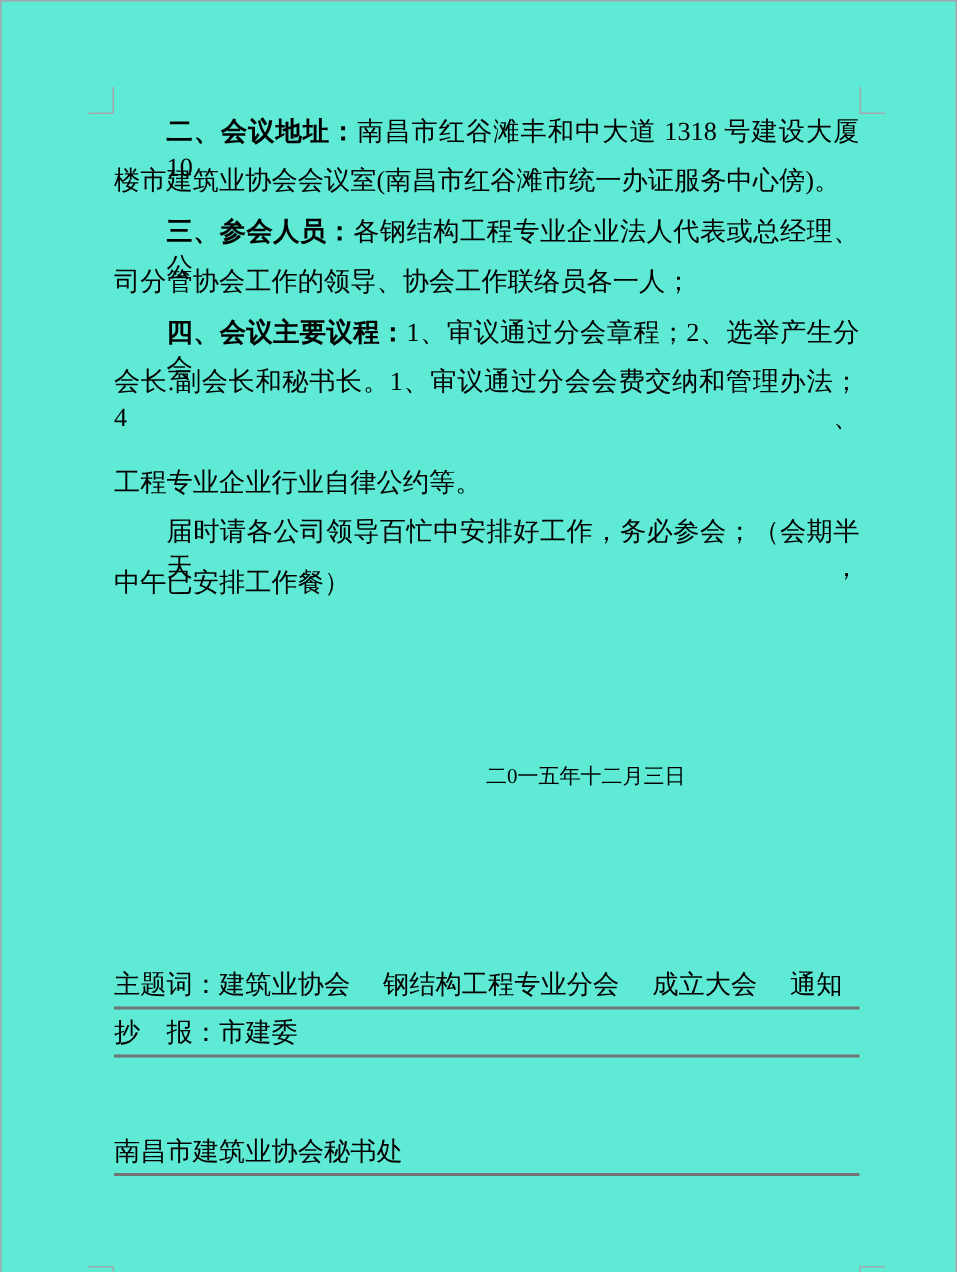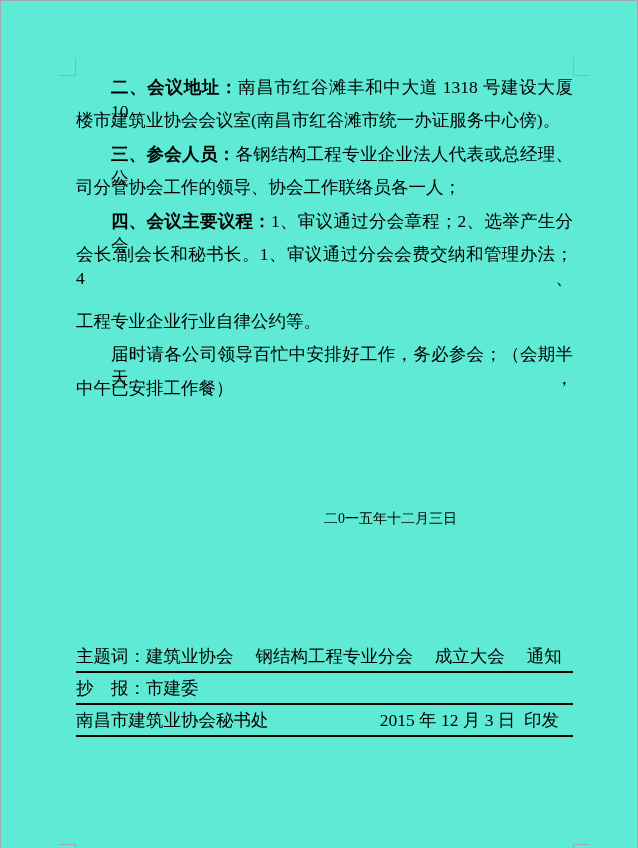--- a/index.html
+++ b/index.html
@@ -39,24 +39,24 @@
     position:absolute;left:323px;top:506px;
     font-size:14px;line-height:24px;white-space:pre;
   }
   
   .footer{
     position:absolute;left:75px;top:640px;width:497px;
     font-size:17.5px;
   }
   .frow{
     height:30px;line-height:30px;
-    border-bottom:2px solid #000000;
+    border-bottom:2px solid #737373;
     white-space:pre;overflow:hidden;
   }
-  .frow-flex{display:flex;justify-content:space-between;}
+  .frow-flex{display:flex;justify-content:space-between;margin-top:47px;}
   .frow-flex .fr-right{padding-right:14px;}
 </style>
 </head>
 <body>
 
 <div class="page">
 
   <div class="cm cm-tl"></div>
   <div class="cm cm-tr"></div>
   <div class="cm cm-bl"></div>
@@ -72,17 +72,16 @@
   <div class="tline fill ind" style="top:341px"><b></b><span>届时请各公司领导百忙中安排好工作，务必参会；（会期半天，</span></div>
   <div class="tline" style="top:375px"><b></b><span>中午已安排工作餐）</span></div>
 
   <div class="dateline">二0一五年十二月三日</div>
 
   <div class="footer">
     <div class="frow">主题词：建筑业协会　 钢结构工程专业分会　 成立大会　 通知</div>
     <div class="frow">抄　报：市建委</div>
     <div class="frow frow-flex">
       <span class="fr-left">南昌市建筑业协会秘书处</span>
-      <span class="fr-right">2015 年 12 月 3 日  印发</span>
     </div>
   </div>
 
 </div>
 
 </body></html>

